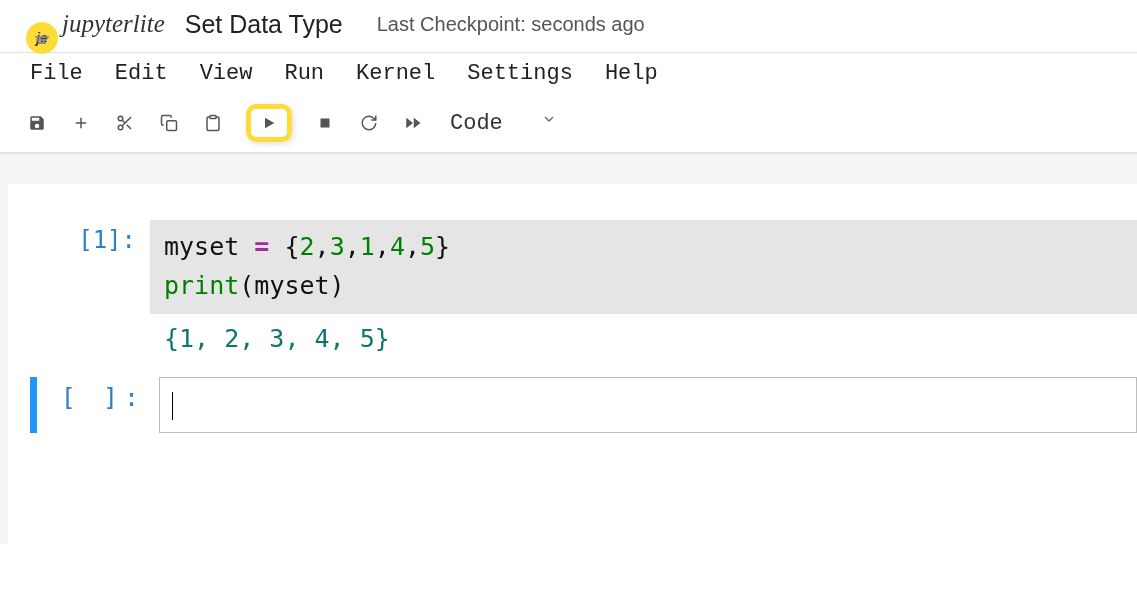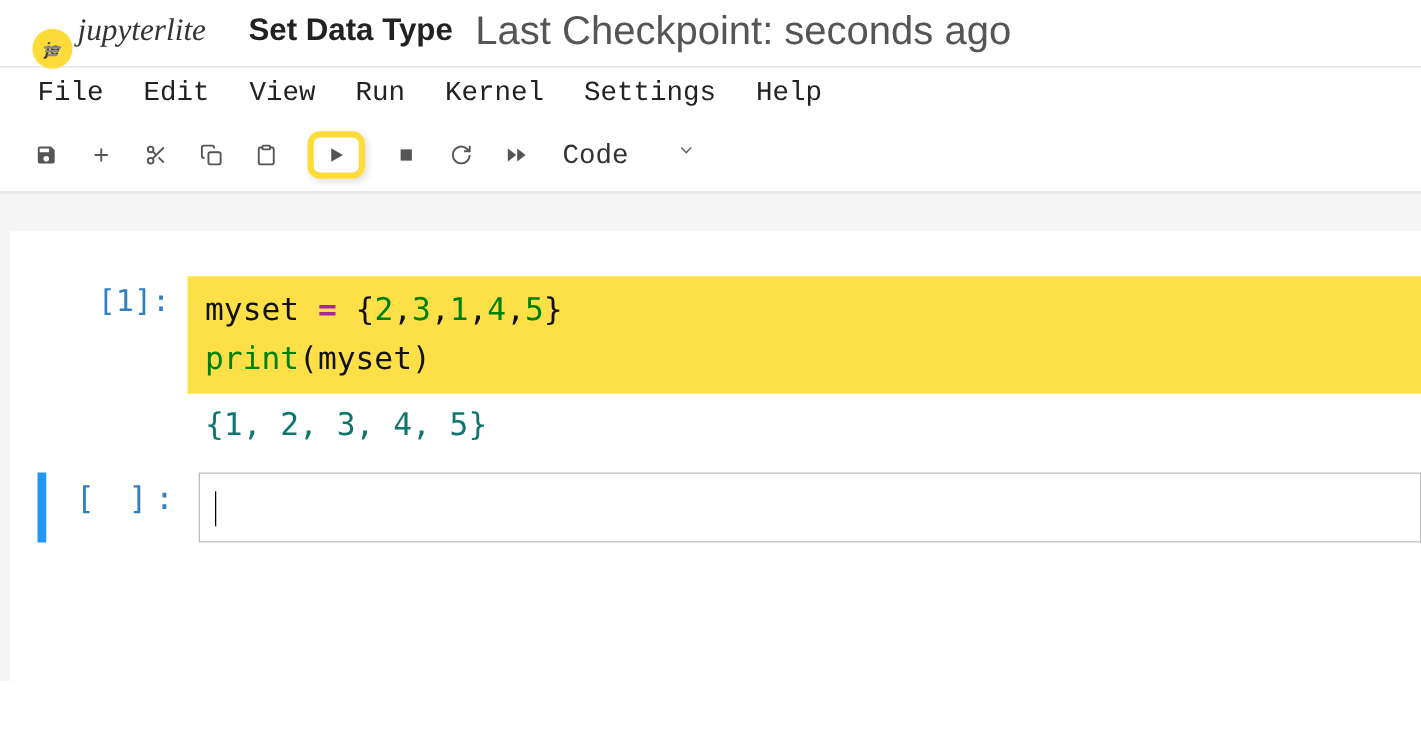--- a/index.html
+++ b/index.html
@@ -5,42 +5,42 @@
     * { margin: 0; padding: 0; box-sizing: border-box; }
     body { font-family: -apple-system, BlinkMacSystemFont, "Segoe UI", Helvetica, Arial, sans-serif; background: #ffffff; width: 1137px; height: 595px; overflow: hidden; }
     
     .header { display: flex; align-items: center; padding: 6px 20px 10px 24px; gap: 12px; }
     .logo-wrap { display: flex; align-items: center; gap: 4px; }
     .logo-bulb { width: 36px; height: 36px; position: relative; }
     .logo-circle { width: 32px; height: 32px; background: #fddc3a; border-radius: 50%; position: absolute; top: 16px; left: 2px; display: flex; align-items: center; justify-content: center; font-style: italic; font-size: 14px; color: #3b3b3b; font-weight: bold; }
     .logo-base { position: absolute; bottom: -2px; left: 50%; transform: translateX(-50%); width: 14px; height: 8px; }
     .logo-line { height: 2px; background: #888; margin-bottom: 1px; border-radius: 1px; }
     .logo-script { font-family: "Brush Script MT", cursive; font-size: 25px; color: #333; font-style: italic; margin-left: -2px; }
-    .doc-title { font-size: 25px; color: #222; margin-left: 22px; font-weight: 700; }
-    .checkpoint { font-size: 32px; color: #555; margin-left: 6px; font-weight: 400; }
+    .doc-title { font-size: 25px; color: #222; margin-left: 8px; font-weight: 400; }
+    .checkpoint { font-size: 20px; color: #555; margin-left: 22px; font-weight: 400; }
     
     .menubar-region { border-top: 1px solid #e0e0e0; border-bottom: 1px solid #e0e0e0; font-family: Liberation Mono, monospace; }
     .menubar { display: flex; padding: 8px 30px; gap: 32px; }
     .menu-item { font-size: 22px; color: #222; cursor: pointer; }
     
     .toolbar { display: flex; align-items: center; padding: 10px 26px; gap: 22px; border-bottom: 1px solid #e0e0e0; }
     .tb-icon { width: 22px; height: 22px; display: flex; align-items: center; justify-content: center; cursor: pointer; color: #555; }
     .tb-icon svg { width: 18px; height: 18px; }
     .run-highlight { border: 5px solid #fddc3a; border-radius: 10px; padding: 6px 10px; display: flex; align-items: center; justify-content: center; box-shadow: 2px 2px 6px rgba(0,0,0,0.12); }
     .run-highlight svg { width: 16px; height: 16px; }
     .cell-type { display: flex; align-items: flex-start; gap: 38px; margin-left: 4px; }
     .cell-type-label { font-size: 22px; color: #333; }
     
     .notebook-area { background: #f5f5f5; padding: 30px 0 0 8px; }
     .notebook { background: #fff; padding: 36px 0 32px 22px; min-height: 360px; }
     
     .cell { display: flex; align-items: flex-start; margin-bottom: 14px; }
     .prompt { width: 120px; text-align: right; padding-right: 14px; font-family: "Menlo", "Consolas", monospace; font-size: 24px; color: #307fc1; flex-shrink: 0; padding-top: 6px; }
     .prompt-empty { width: 120px; text-align: right; padding-right: 14px; font-family: "Menlo", "Consolas", monospace; font-size: 25px; color: #307fc1; flex-shrink: 0; padding-top: 6px; letter-spacing: 6px; }
-    .input-area { flex: 1; background: #fde047; padding: 8px 14px; font-family: "Menlo", "Consolas", monospace; font-size: 25px; line-height: 1.55; }
+    .input-area { flex: 1; background: #e5e5e5; padding: 8px 14px; font-family: "Menlo", "Consolas", monospace; font-size: 25px; line-height: 1.55; }
     .output-area { font-family: "Menlo", "Consolas", monospace; font-size: 25px; padding: 10px 14px; color: #0f766e; }
     
     .tok-var { color: #111; }
     .tok-op { color: #a626a4; font-weight: 600; }
     .tok-num { color: #008000; }
     .tok-punct { color: #111; }
     .tok-fn { color: #008000; }
     
     .active-cell-bar { width: 7px; background: #2196f3; align-self: stretch; margin-right: 2px; }
     .active-cell { display: flex; align-items: stretch; }

